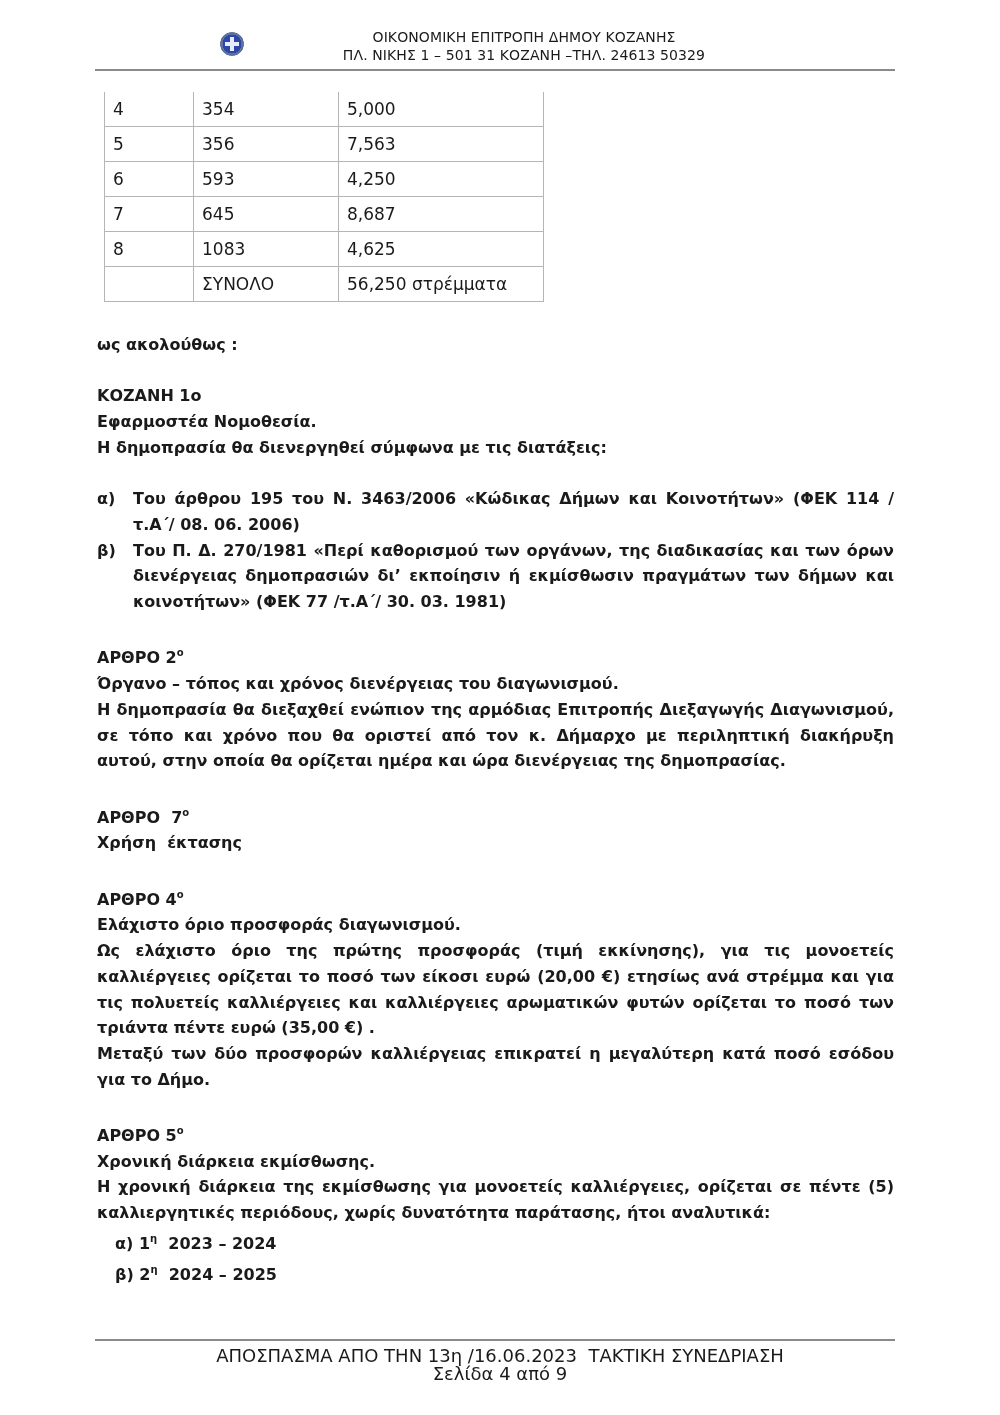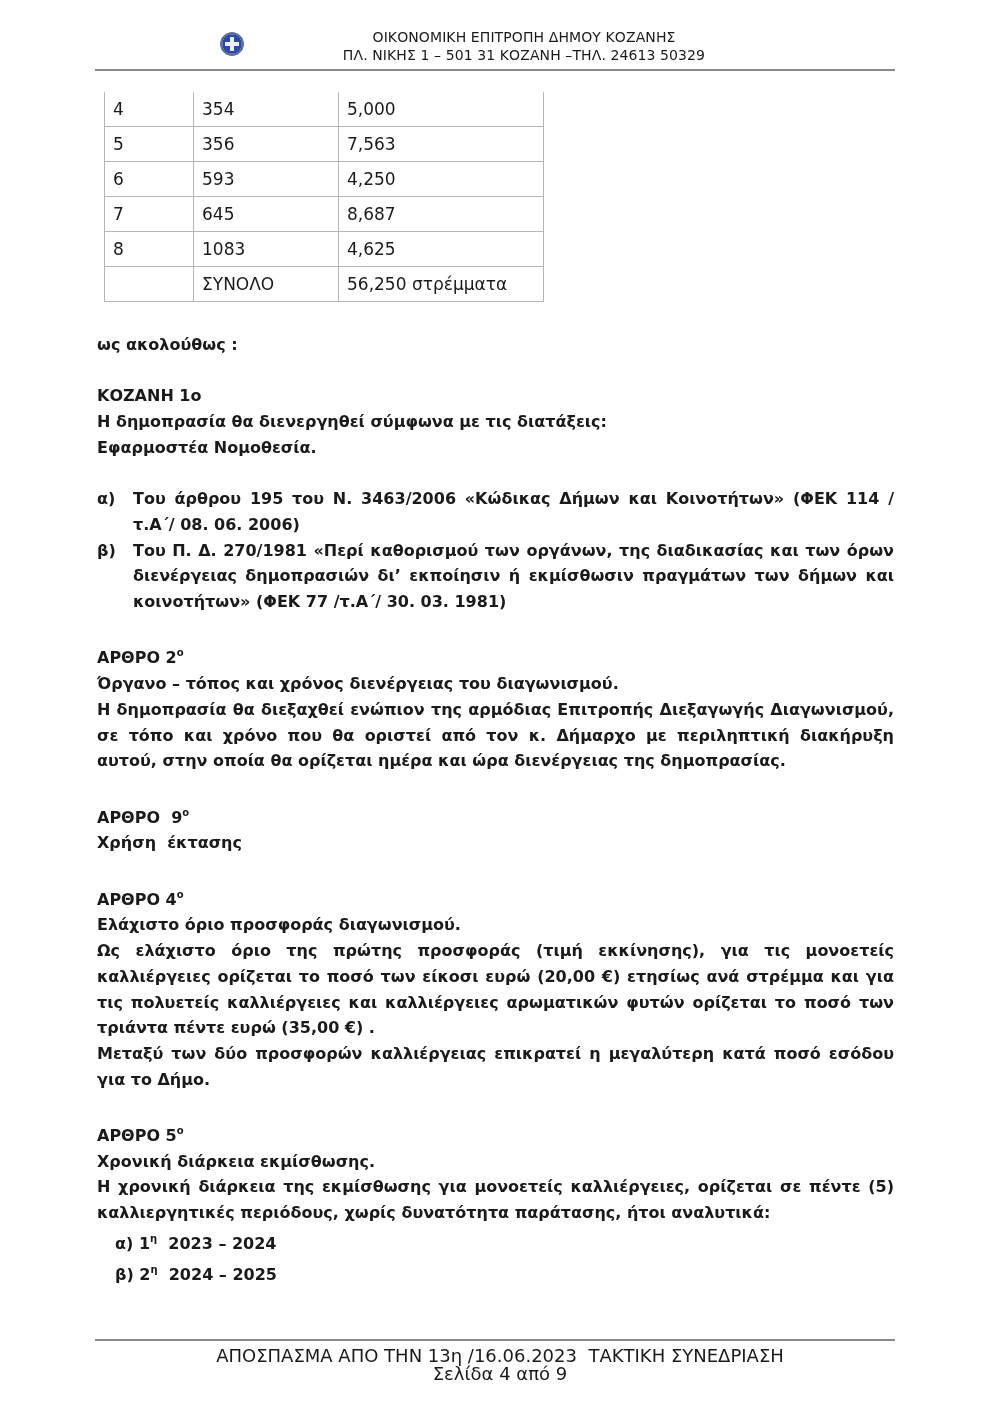--- a/index.html
+++ b/index.html
@@ -74,39 +74,39 @@
     <td class="c3">56,250 στρέμματα</td>
   </tr>
 </tbody>
   </table>
 
 <div class="body">
   <p>ως ακολούθως :</p>
   <div class="gap"></div>
 
   <p>ΚΟΖΑΝΗ 1ο</p>
+  <p>Εφαρμοστέα Νομοθεσία.</p>
   <p>Η δημοπρασία θα διενεργηθεί σύμφωνα με τις διατάξεις:</p>
-  <p>Εφαρμοστέα Νομοθεσία.</p>
   <div class="gap"></div>
   <div class="item">
     <span class="m">α)</span>
     <span class="tx">Του άρθρου 195 του Ν. 3463/2006 «Κώδικας Δήμων και Κοινοτήτων» (ΦΕΚ 114 /τ.Α΄/ 08. 06. 2006)</span>
   </div>
   <div class="item b">
     <span class="m">β)</span>
     <span class="tx">Του Π. Δ. 270/1981 «Περί καθορισμού των οργάνων, της διαδικασίας και των όρων διενέργειας δημοπρασιών δι’ εκποίησιν ή εκμίσθωσιν πραγμάτων των δήμων και κοινοτήτων» (ΦΕΚ 77 /τ.Α΄/ 30. 03. 1981)</span>
   </div>
   <div class="gap"></div>
 
   <p><span>ΑΡΘΡΟ 2</span><sup>ο</sup></p>
   <p>Όργανο – τόπος και χρόνος διενέργειας του διαγωνισμού.</p>
   <p class="just"> Η δημοπρασία θα διεξαχθεί ενώπιον της αρμόδιας Επιτροπής Διεξαγωγής Διαγωνισμού, σε τόπο και χρόνο που θα οριστεί από τον κ. Δήμαρχο με περιληπτική διακήρυξη αυτού, στην οποία θα ορίζεται ημέρα και ώρα διενέργειας της δημοπρασίας.</p>
   <div class="gap"></div>
 
-  <p><span style="white-space:pre">ΑΡΘΡΟ  9</span><sup>ο</sup></p>
+  <p><span style="white-space:pre">ΑΡΘΡΟ  7</span><sup>ο</sup></p>
   <p style="white-space:pre">Χρήση  έκτασης</p>
   <div class="gap"></div>
 
   <p><span>ΑΡΘΡΟ 4</span><sup>ο</sup></p>
   <p>Ελάχιστο όριο προσφοράς διαγωνισμού.</p>
   <p class="just"> Ως ελάχιστο όριο της πρώτης προσφοράς (τιμή εκκίνησης), για τις μονοετείς καλλιέργειες ορίζεται το ποσό των είκοσι  ευρώ (20,00 €) ετησίως ανά στρέμμα και για τις πολυετείς καλλιέργειες και καλλιέργειες  αρωματικών φυτών ορίζεται το ποσό των τριάντα πέντε  ευρώ (35,00 €) .</p>
   <p class="just">Μεταξύ των δύο προσφορών καλλιέργειας επικρατεί η μεγαλύτερη κατά ποσό εσόδου για το Δήμο.</p>
   <div class="gap"></div>
 
   <p><span>ΑΡΘΡΟ 5</span><sup>ο</sup></p>

